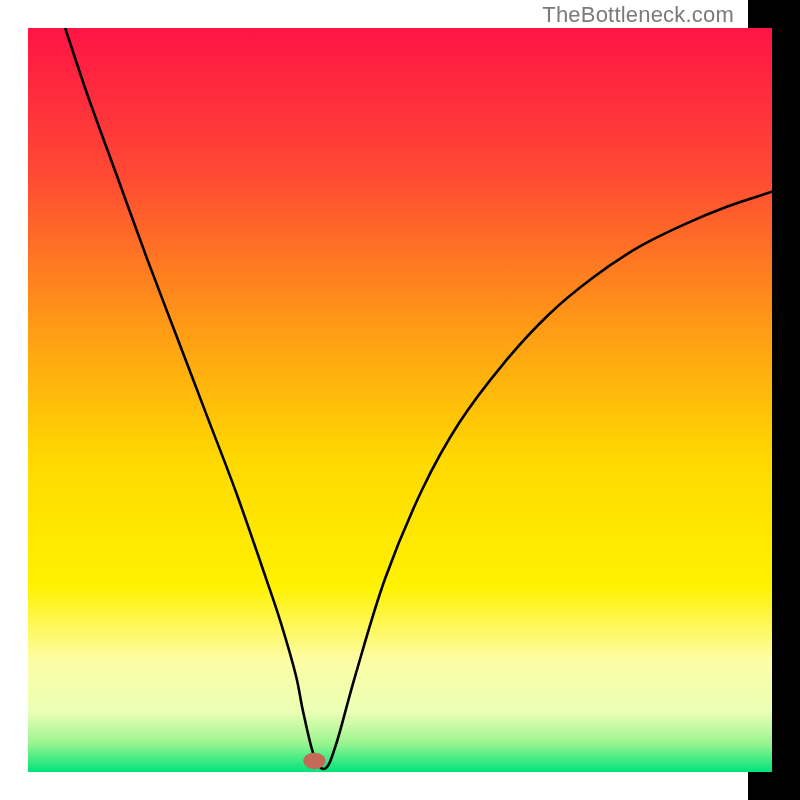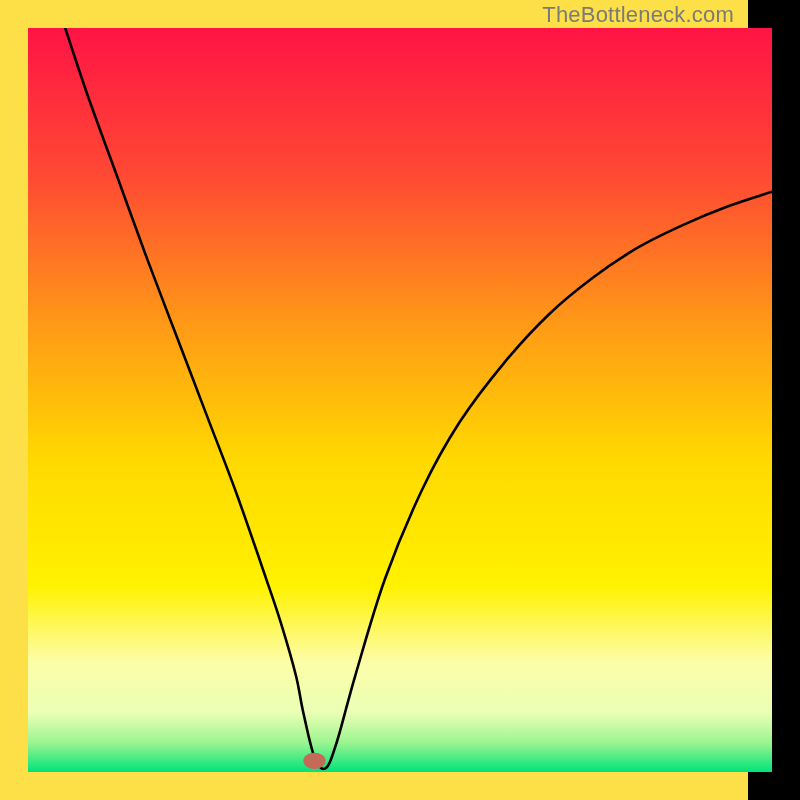--- a/index.html
+++ b/index.html
@@ -9,21 +9,21 @@
     height: 800px;
     background: #000;
     overflow: hidden;
   }
   .frame {
     position: absolute;
     left: 0;
     top: 0;
     width: 748px;
     height: 800px;
-    background: #fde047;
+    background: #ffffff;
     text-decoration: underline;
   }
   .plot-area {
     position: absolute;
     left: 28px;
     top: 28px;
     width: 744px;
     height: 744px;
     overflow: hidden;
   }

